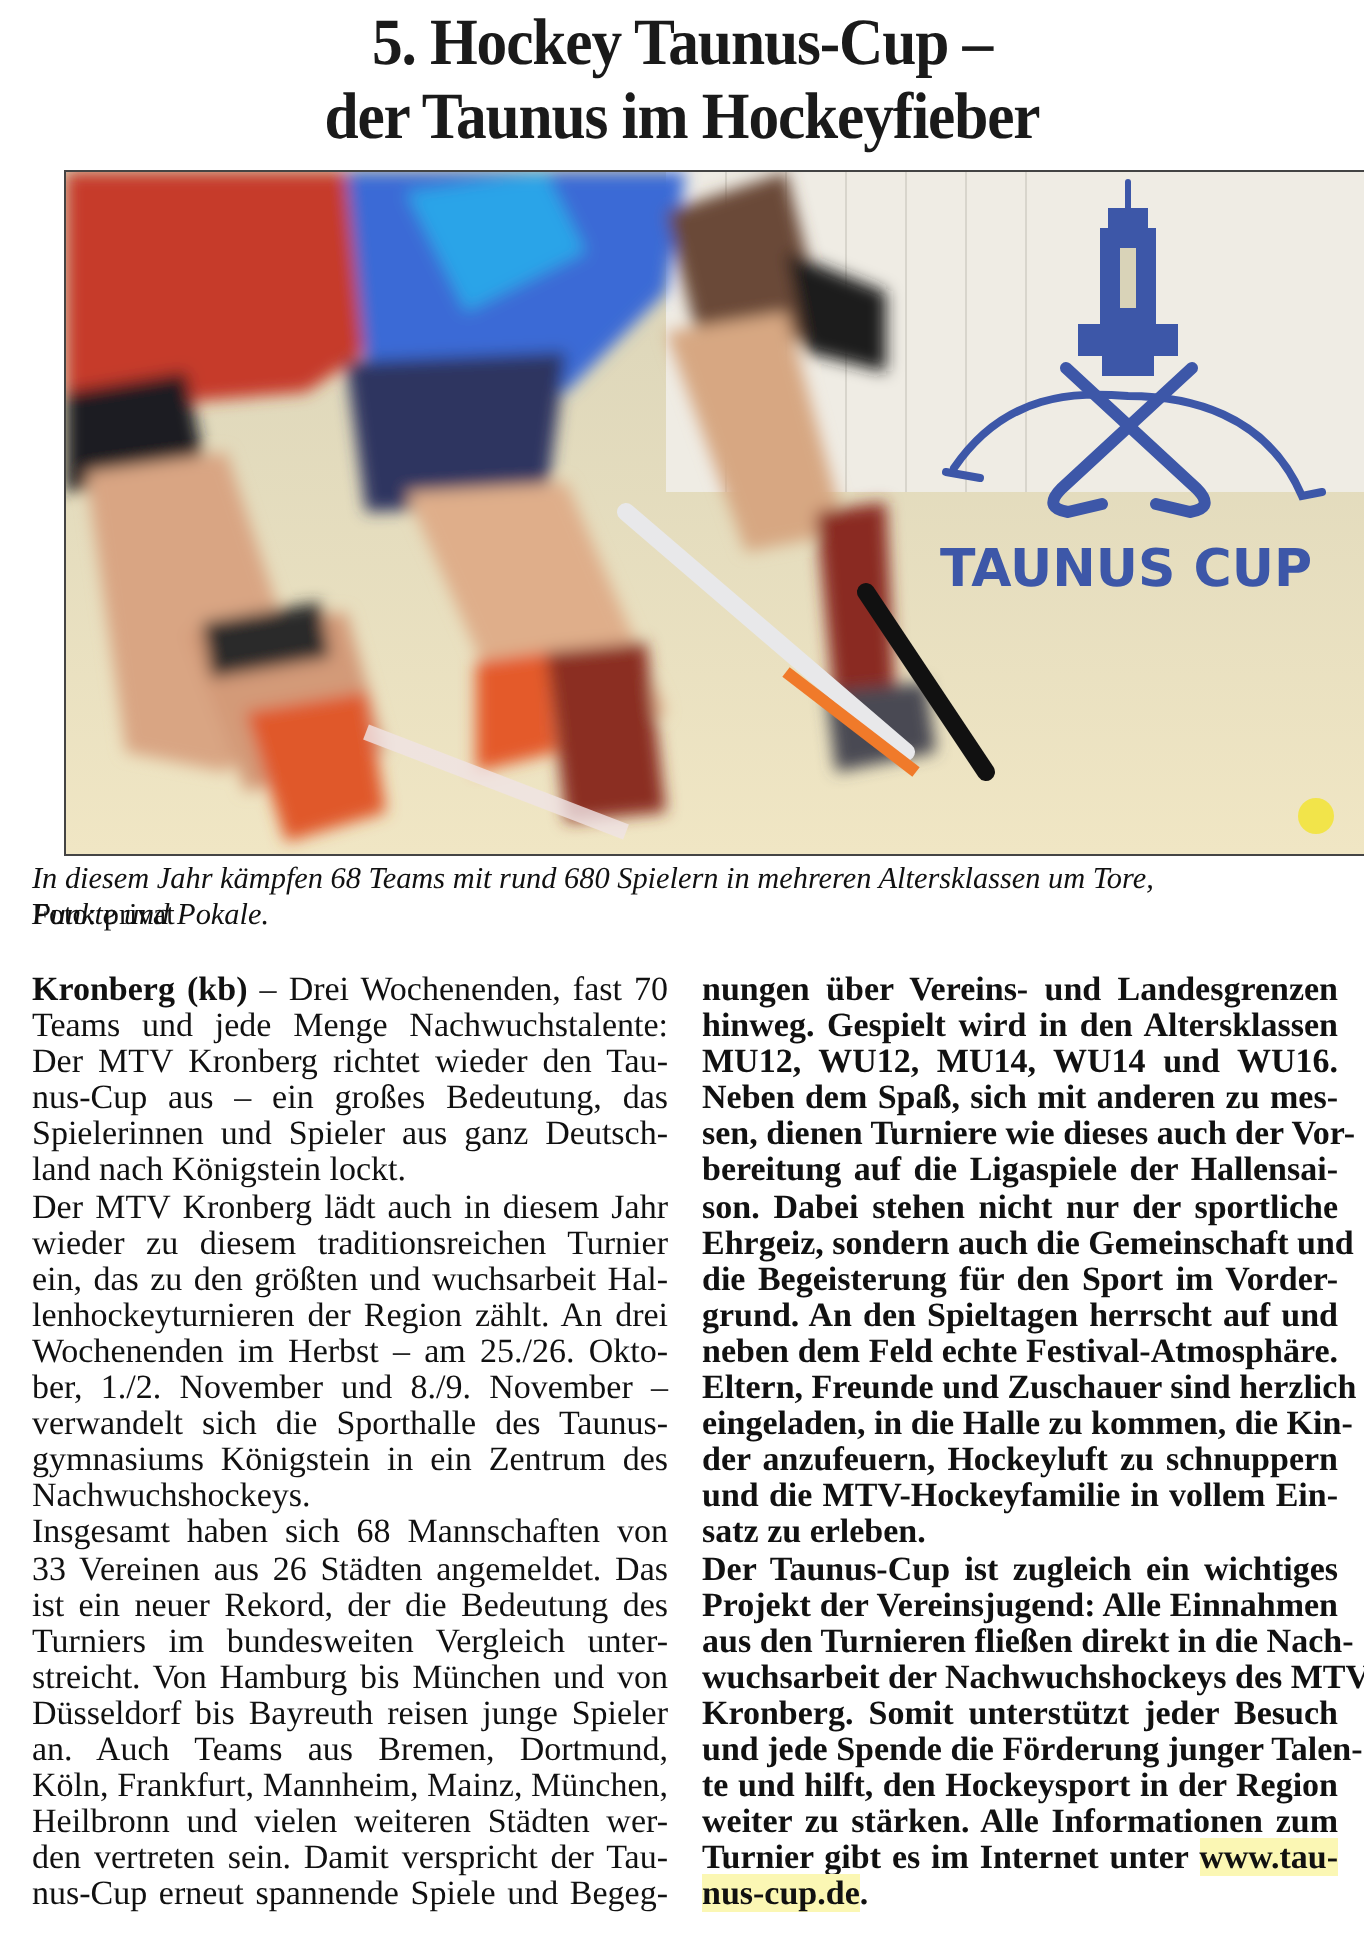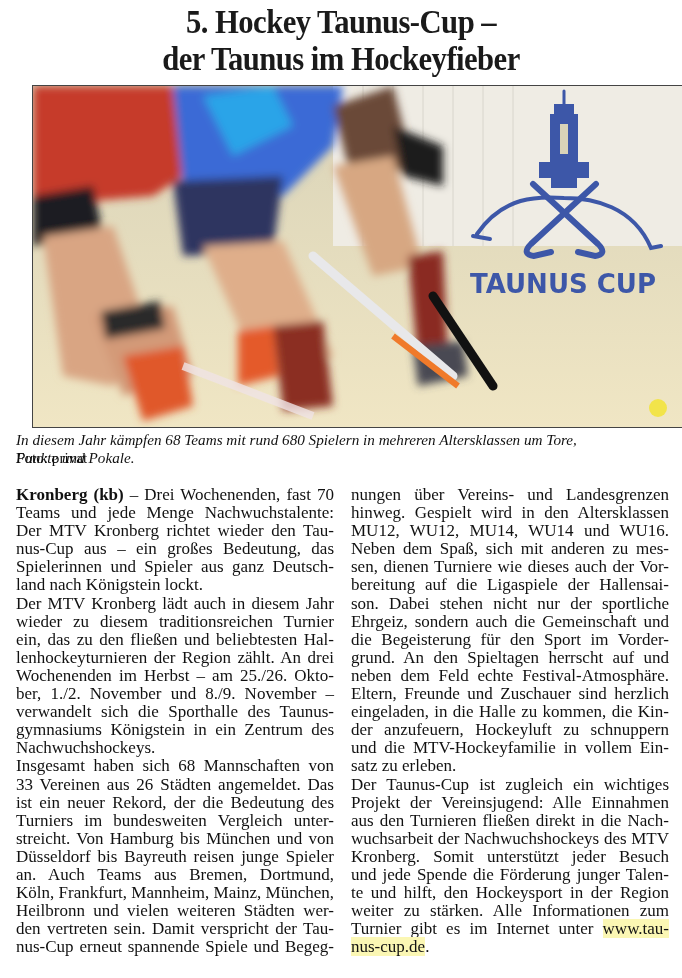--- a/index.html
+++ b/index.html
@@ -12,21 +12,21 @@
   .photo { position:absolute; left:32px; top:85px; width:655px; height:341px;
            border:1px solid #444; overflow:hidden;
            background: linear-gradient(180deg,#e6e2d2 0%,#ece8d6 55%,#efe7c7 100%); padding-left: 29px; }
   .photo svg { position:absolute; left:0; top:0; }
   .caption { position:absolute; left:16px; top:431px; width:652px; font-size:15.2px; line-height:18px; }
   .caption .text { font-style:italic; }
   .caption .credit { margin-top:-18px; }
   .col { position:absolute; top:486px; width:318px; font-size:17px; line-height:18.1px;
          text-align:justify; hyphens:manual; }
   .col.left { left:16px; }
-  .col.right { left:351px; }
+  .col.right { left:351px;font-weight:bold; }
   .col .line { display:block; text-align:justify; text-align-last:justify; white-space:nowrap; height:18.1px; overflow:visible; }
   .col .line.last { text-align-last:left; }
   .dateline { font-weight:bold; }
   .hl { background:#fbf7b4; }
 </style>
 </head>
 <body>
 
 <div class="headline">
   <div>5. Hockey Taunus-Cup –</div>
@@ -110,21 +110,21 @@
 
 <div class="col left" id="col-left">
     <span class="line"><span class="dateline">Kronberg (kb)</span> – Drei Wochenenden, fast 70</span>
     <span class="line">Teams und jede Menge Nachwuchstalente:</span>
     <span class="line">Der MTV Kronberg richtet wieder den Tau-</span>
     <span class="line">nus-Cup aus – ein großes Bedeutung, das</span>
     <span class="line">Spielerinnen und Spieler aus ganz Deutsch-</span>
     <span class="line last">land nach Königstein lockt.</span>
     <span class="line">Der MTV Kronberg lädt auch in diesem Jahr</span>
     <span class="line">wieder zu diesem traditionsreichen Turnier</span>
-    <span class="line">ein, das zu den fließen und beliebtesten Hal-</span>
+    <span class="line">ein, das zu den größten und wuchsarbeit Hal-</span>
     <span class="line">lenhockeyturnieren der Region zählt. An drei</span>
     <span class="line">Wochenenden im Herbst – am 25./26. Okto-</span>
     <span class="line">ber, 1./2. November und 8./9. November –</span>
     <span class="line">verwandelt sich die Sporthalle des Taunus-</span>
     <span class="line">gymnasiums Königstein in ein Zentrum des</span>
     <span class="line last">Nachwuchshockeys.</span>
     <span class="line">Insgesamt haben sich 68 Mannschaften von</span>
     <span class="line">33 Vereinen aus 26 Städten angemeldet. Das</span>
     <span class="line">ist ein neuer Rekord, der die Bedeutung des</span>
     <span class="line">Turniers im bundesweiten Vergleich unter-</span>

